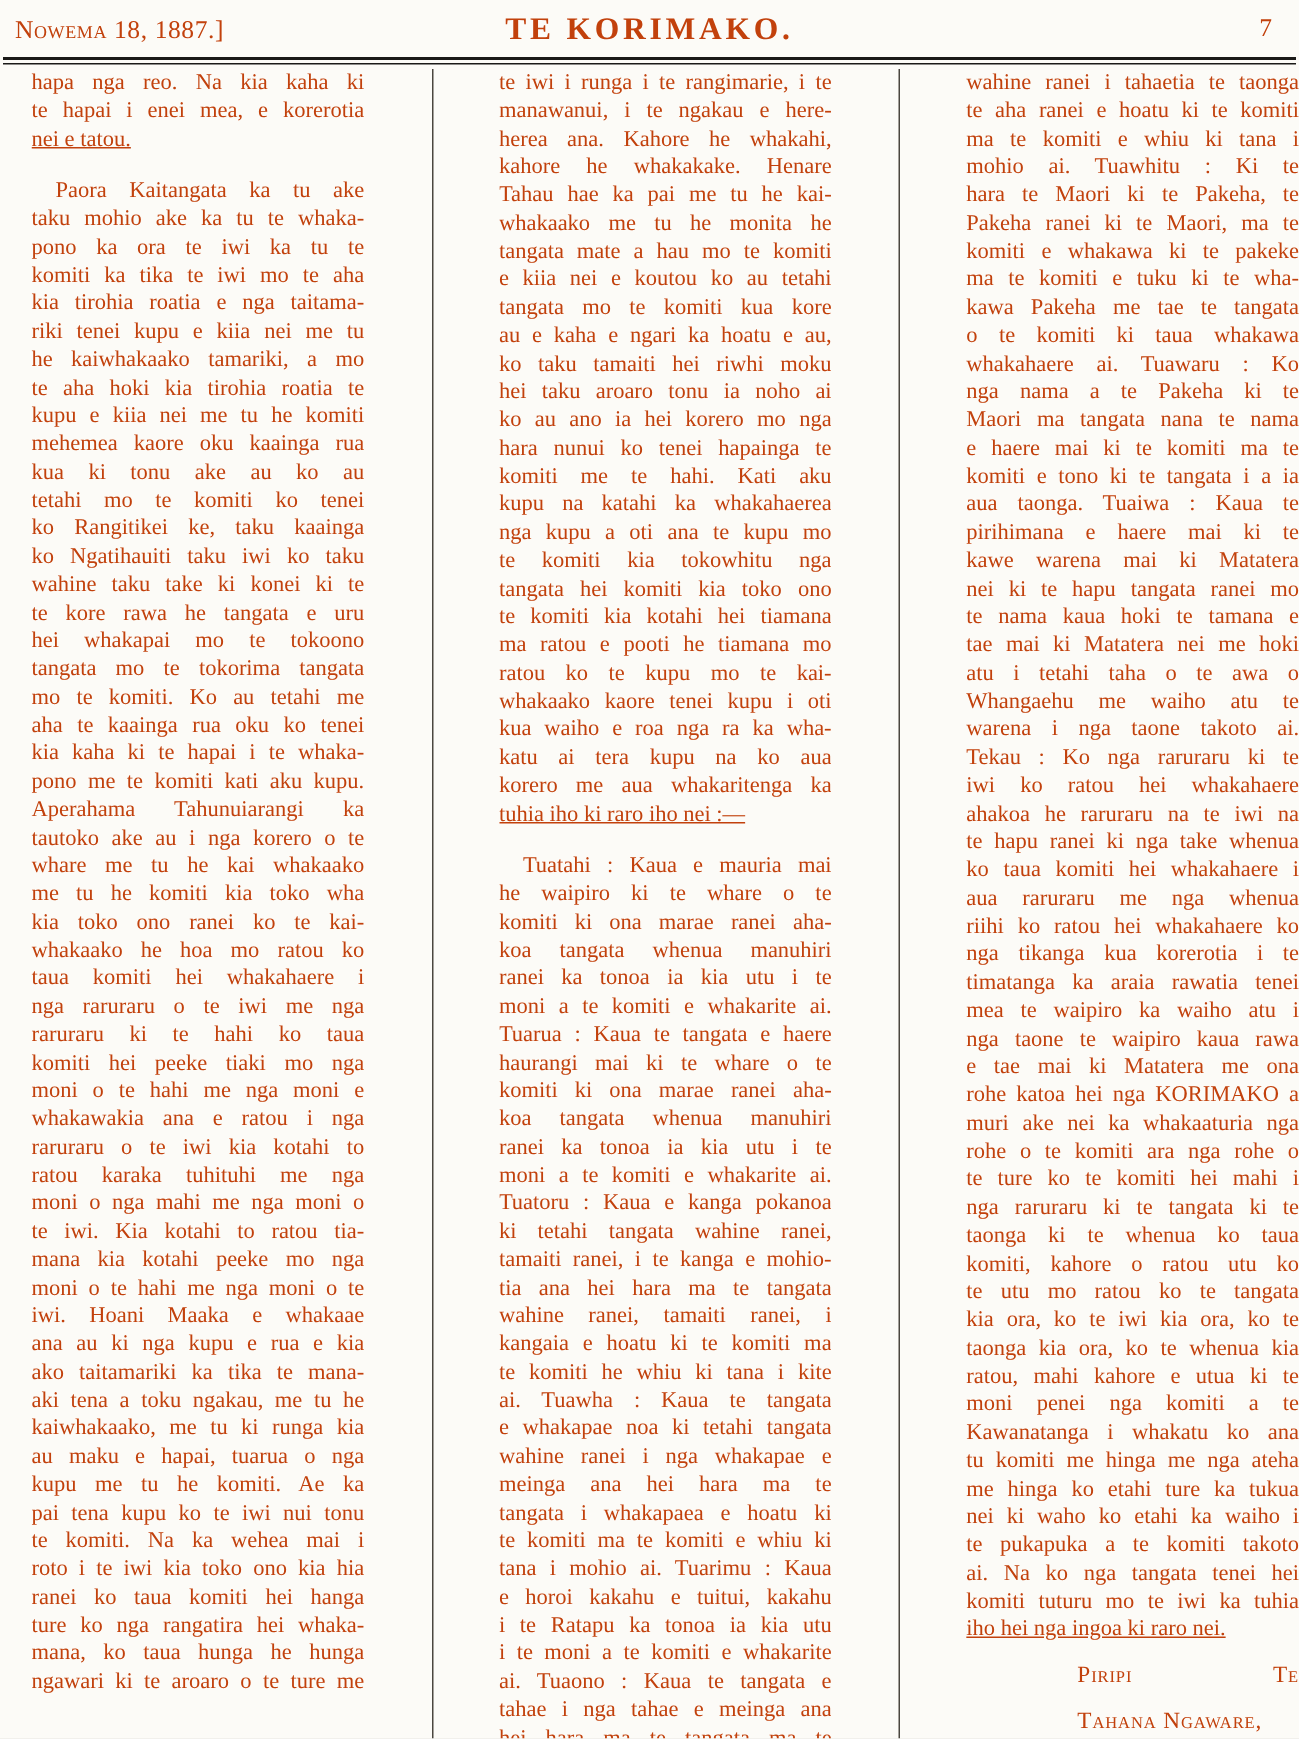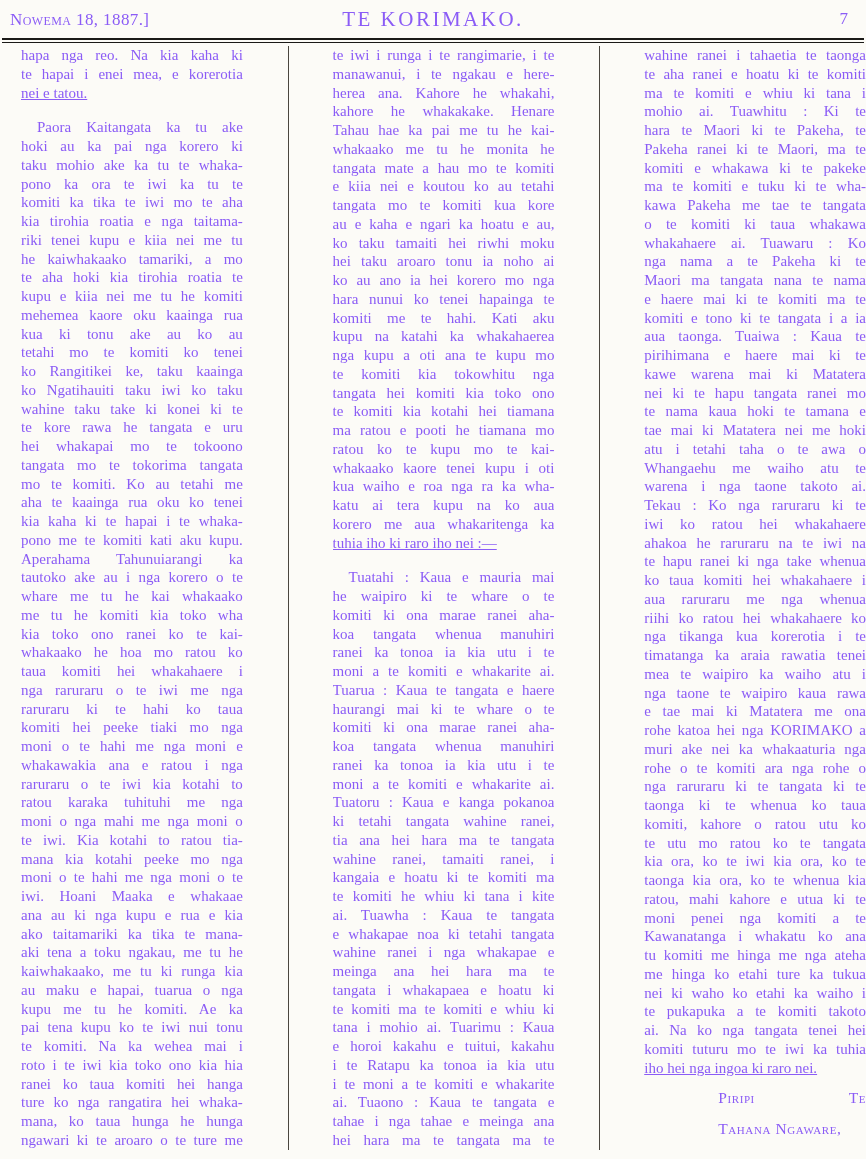--- a/index.html
+++ b/index.html
@@ -1,35 +1,35 @@
 <!DOCTYPE html>
 <html><head>
 <meta charset="utf-8">
 <style>
   html,body{margin:0;padding:0;background:#e9e8e4;}
   .page{
     position:relative;
     width:866px;height:1159px;
     margin:0 auto;
     background:#fcfbf7;
-    color:#8b5cf6;
+    color:#c2410c;
     font-family:"Liberation Serif", serif;
     overflow:hidden;
   }
   
   .masthead{position:relative;height:38px;}
   .date{
     position:absolute;left:10px;top:10px;
     font-variant:small-caps;
     font-size:17px;letter-spacing:.4px;
   }
   .title{
     position:absolute;left:0;right:0;top:7px;
     text-align:center;
-    font-weight:400;font-size:21px;letter-spacing:2.5px;
+    font-weight:700;font-size:21px;letter-spacing:2.5px;
   }
   .pagenum{
     position:absolute;right:18px;top:9px;
     font-size:17px;
   }
   .rules{margin:0 2px;}
   .rule-thick{height:2px;background:#1b1a18;}
   .rule-thin{height:1px;background:#1b1a18;margin-top:2px;}
   
   .cols{
@@ -77,21 +77,20 @@
     <div class="rule-thick"></div>
     <div class="rule-thin"></div>
   </div>
 
   <div class="cols">
     <div class="col">
         <div class="line">hapa nga reo.  Na kia kaha ki</div>
         <div class="line">te hapai i enei mea, e korerotia</div>
         <div class="line end">nei e tatou.</div>
         <div class="line indent">Paora Kaitangata ka tu ake</div>
-        <div class="line">hoki au ka pai nga korero ki</div>
         <div class="line">taku mohio ake ka tu te whaka-</div>
         <div class="line">pono ka ora te iwi ka tu te</div>
         <div class="line">komiti ka tika te iwi mo te aha</div>
         <div class="line">kia tirohia roatia e nga taitama-</div>
         <div class="line">riki tenei kupu e kiia nei me tu</div>
         <div class="line">he kaiwhakaako tamariki, a mo</div>
         <div class="line">te aha hoki kia tirohia roatia te</div>
         <div class="line">kupu e kiia nei me tu he komiti</div>
         <div class="line">mehemea kaore oku kaainga rua</div>
         <div class="line">kua ki tonu ake au ko au</div>
@@ -175,20 +174,21 @@
         <div class="line">ranei ka tonoa ia kia utu i te</div>
         <div class="line">moni a te komiti e whakarite ai.</div>
         <div class="line">Tuarua : Kaua te tangata e haere</div>
         <div class="line">haurangi mai ki te whare o te</div>
         <div class="line">komiti ki ona marae ranei aha-</div>
         <div class="line">koa tangata whenua manuhiri</div>
         <div class="line">ranei ka tonoa ia kia utu i te</div>
         <div class="line">moni a te komiti e whakarite ai.</div>
         <div class="line">Tuatoru : Kaua e kanga pokanoa</div>
         <div class="line">ki tetahi tangata wahine ranei,</div>
+        <div class="line">tamaiti ranei, i te kanga e mohio-</div>
         <div class="line">tia ana hei hara ma te tangata</div>
         <div class="line">wahine ranei, tamaiti ranei, i</div>
         <div class="line">kangaia e hoatu ki te komiti ma</div>
         <div class="line">te komiti he whiu ki tana i kite</div>
         <div class="line">ai.  Tuawha : Kaua te tangata</div>
         <div class="line">e whakapae noa ki tetahi tangata</div>
         <div class="line">wahine ranei i nga whakapae e</div>
         <div class="line">meinga ana hei hara ma te</div>
         <div class="line">tangata i whakapaea e hoatu ki</div>
         <div class="line">te komiti ma te komiti e whiu ki</div>
@@ -234,20 +234,21 @@
         <div class="line">aua raruraru me nga whenua</div>
         <div class="line">riihi ko ratou hei whakahaere ko</div>
         <div class="line">nga tikanga kua korerotia i te</div>
         <div class="line">timatanga ka araia rawatia tenei</div>
         <div class="line">mea te waipiro ka waiho atu i</div>
         <div class="line">nga taone te waipiro kaua rawa</div>
         <div class="line">e tae mai ki Matatera me ona</div>
         <div class="line">rohe katoa hei nga KORIMAKO a</div>
         <div class="line">muri ake nei ka whakaaturia nga</div>
         <div class="line">rohe o te komiti ara nga rohe o</div>
+        <div class="line">te ture ko te komiti hei mahi i</div>
         <div class="line">nga raruraru ki te tangata ki te</div>
         <div class="line">taonga ki te whenua ko taua</div>
         <div class="line">komiti, kahore o ratou utu ko</div>
         <div class="line">te utu mo ratou ko te tangata</div>
         <div class="line">kia ora, ko te iwi kia ora, ko te</div>
         <div class="line">taonga kia ora, ko te whenua kia</div>
         <div class="line">ratou, mahi kahore e utua ki te</div>
         <div class="line">moni penei nga komiti a te</div>
         <div class="line">Kawanatanga i whakatu ko ana</div>
         <div class="line">tu komiti me hinga me nga ateha</div>

